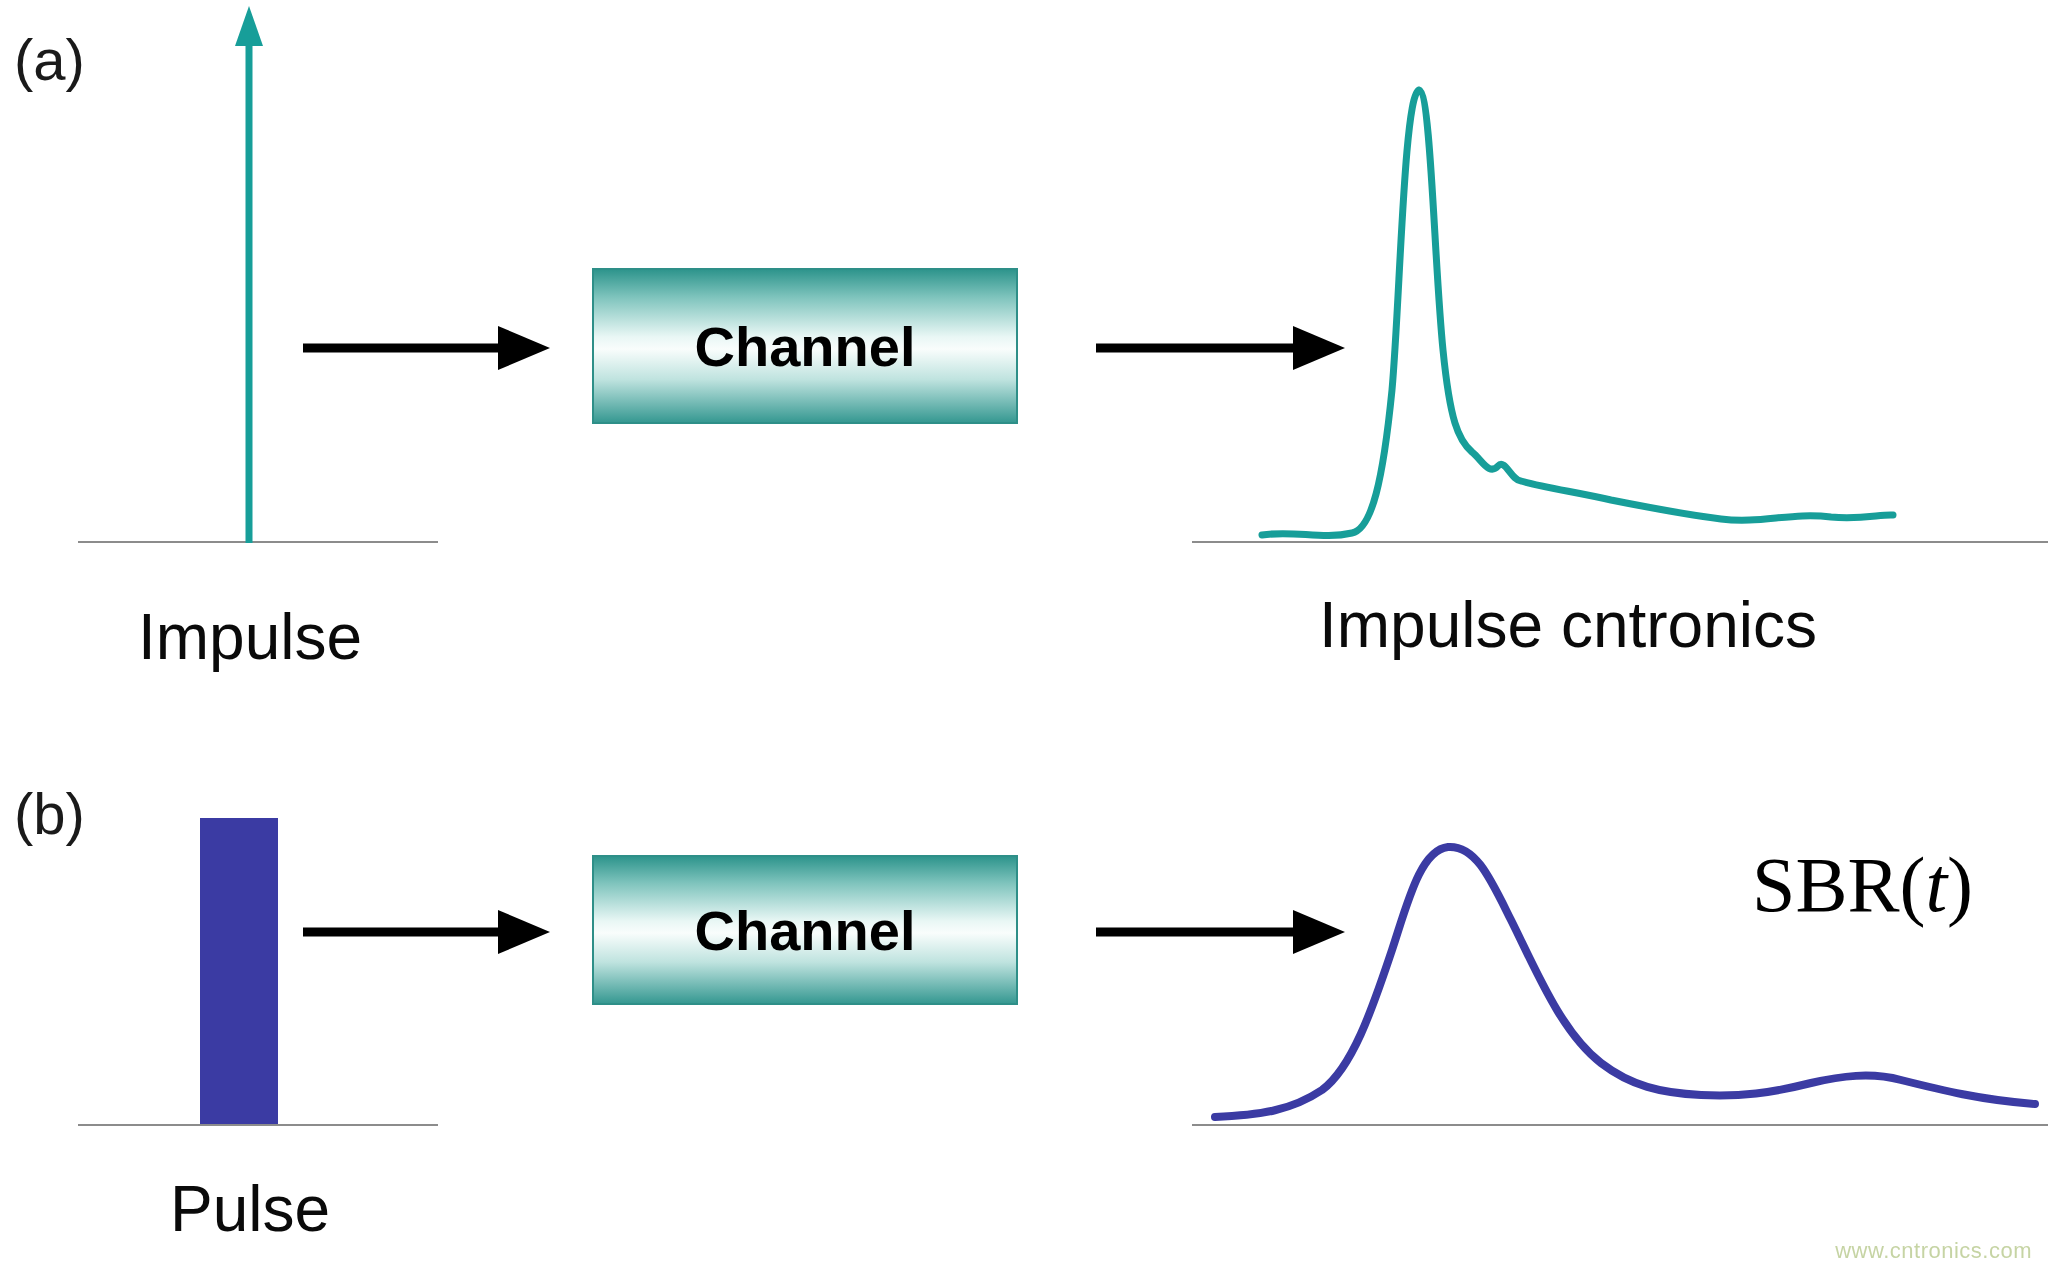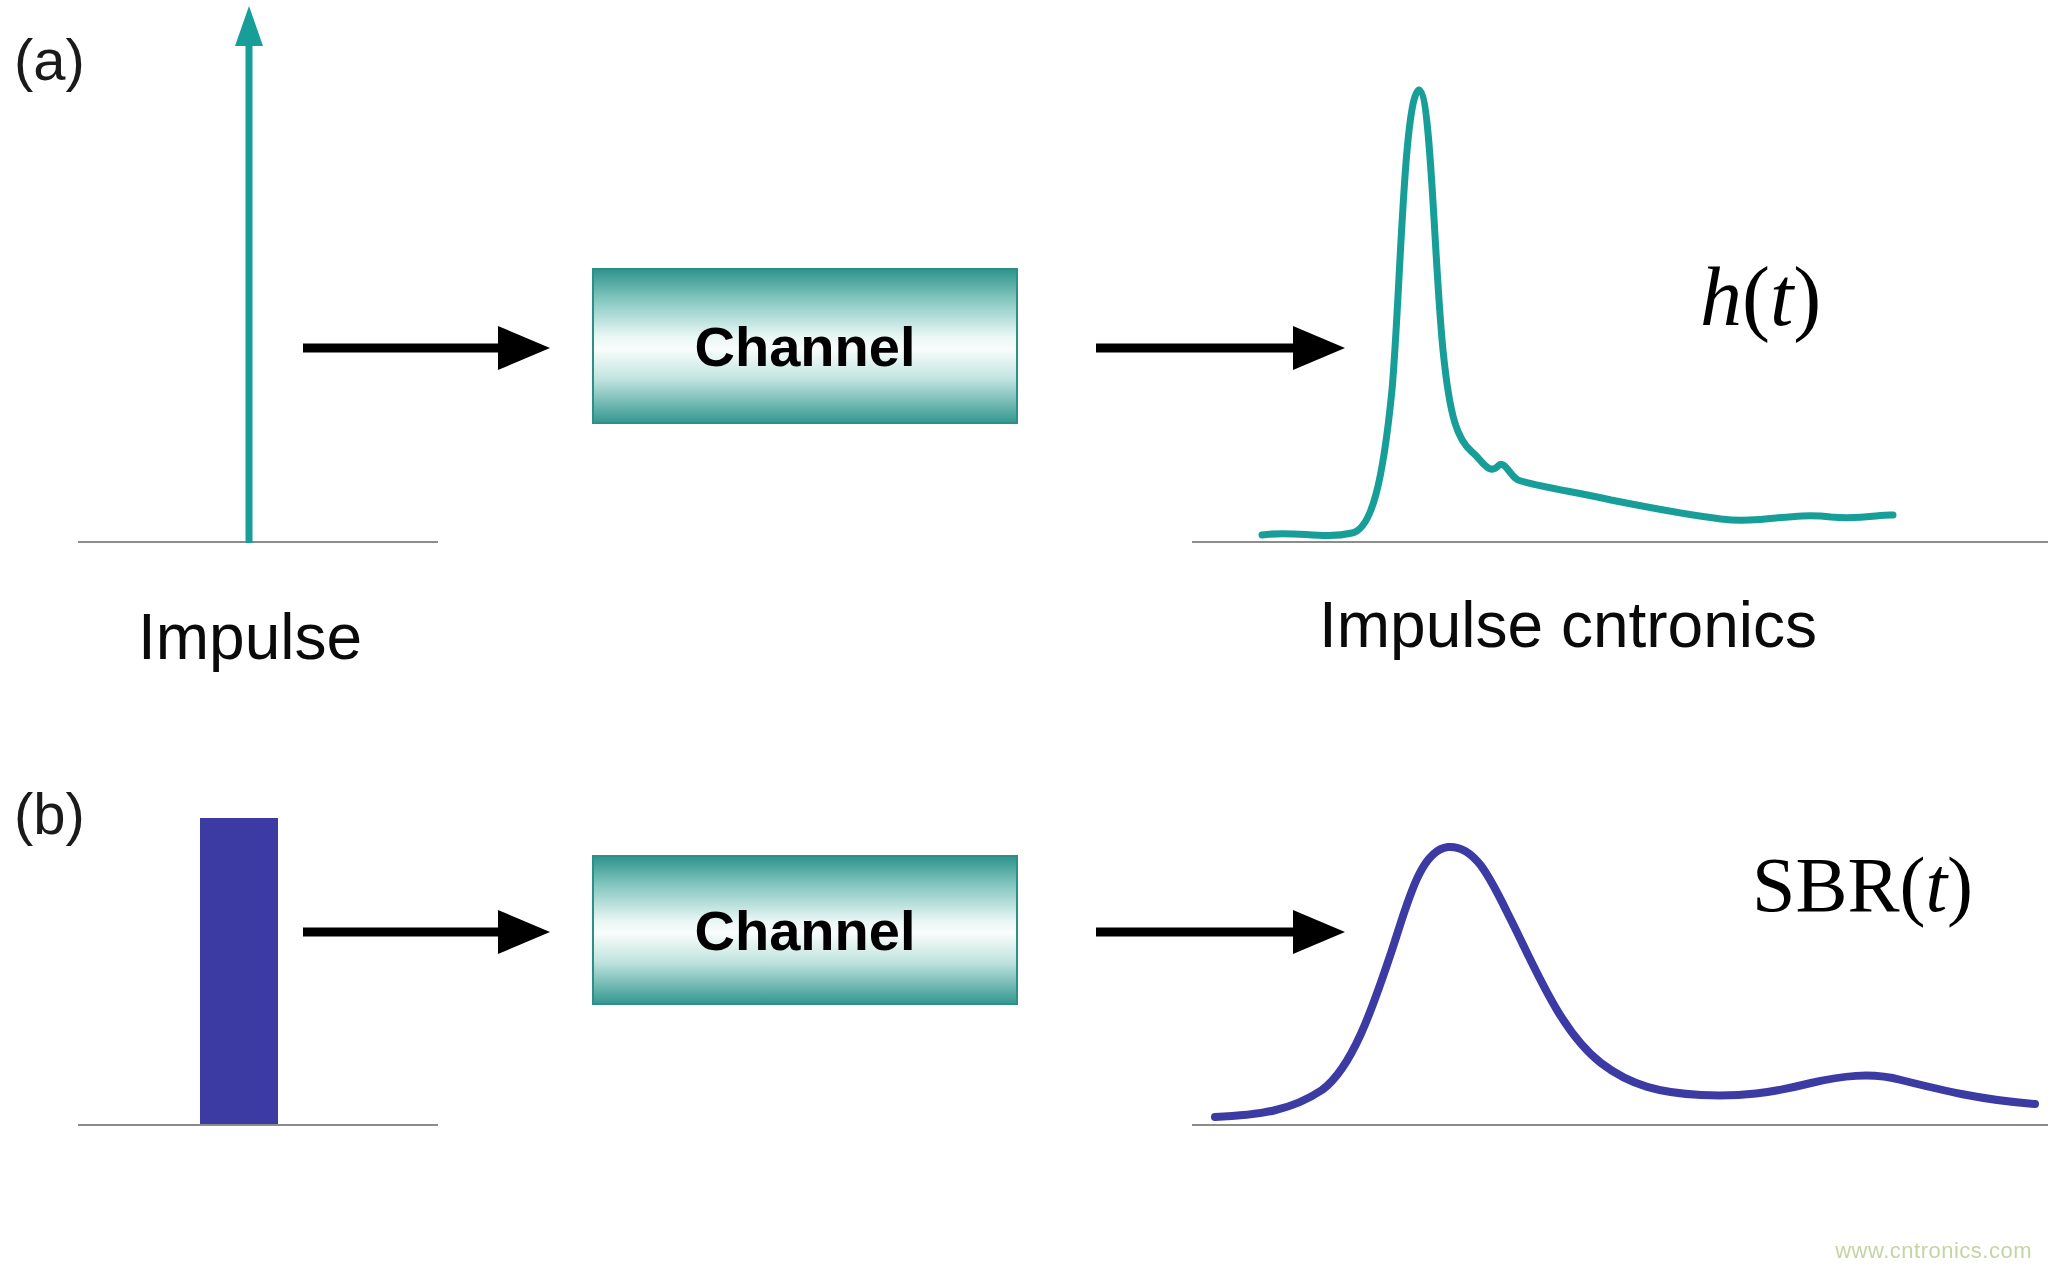--- a/index.html
+++ b/index.html
@@ -139,28 +139,26 @@
   </svg>
 
   <div class="panel-label" style="left:14px; top:26px;">(a)</div>
 
   <div class="signal-caption" style="left:70px; top:588px;margin-top:12px;">Impulse</div>
 
   <div class="channel-box" style="left:592px; top:268px; height:156px;">
     <span class="channel-text">Channel</span>
   </div>
 
-  <div class="formula formula-a" style="left:1700px; top:248px;">
-    <span class="it">h</span><span>(</span><span class="it">t</span><span>)</span>
-  </div>
 
   <div class="response-caption" style="left:1158px; top:588px;">Impulse cntronics</div>
 
   <div class="panel-label" style="left:14px; top:780px;">(b)</div>
 
+  <div class="signal-caption" style="left:70px; top:1172px;">Pulse</div>
 
   <div class="channel-box" style="left:592px; top:855px; height:150px;">
     <span class="channel-text">Channel</span>
   </div>
 
   <div class="formula formula-b" style="left:1752px; top:800px;">
     <span>SBR</span><span>(</span><span class="it">t</span><span>)</span>
   </div>
 
 

